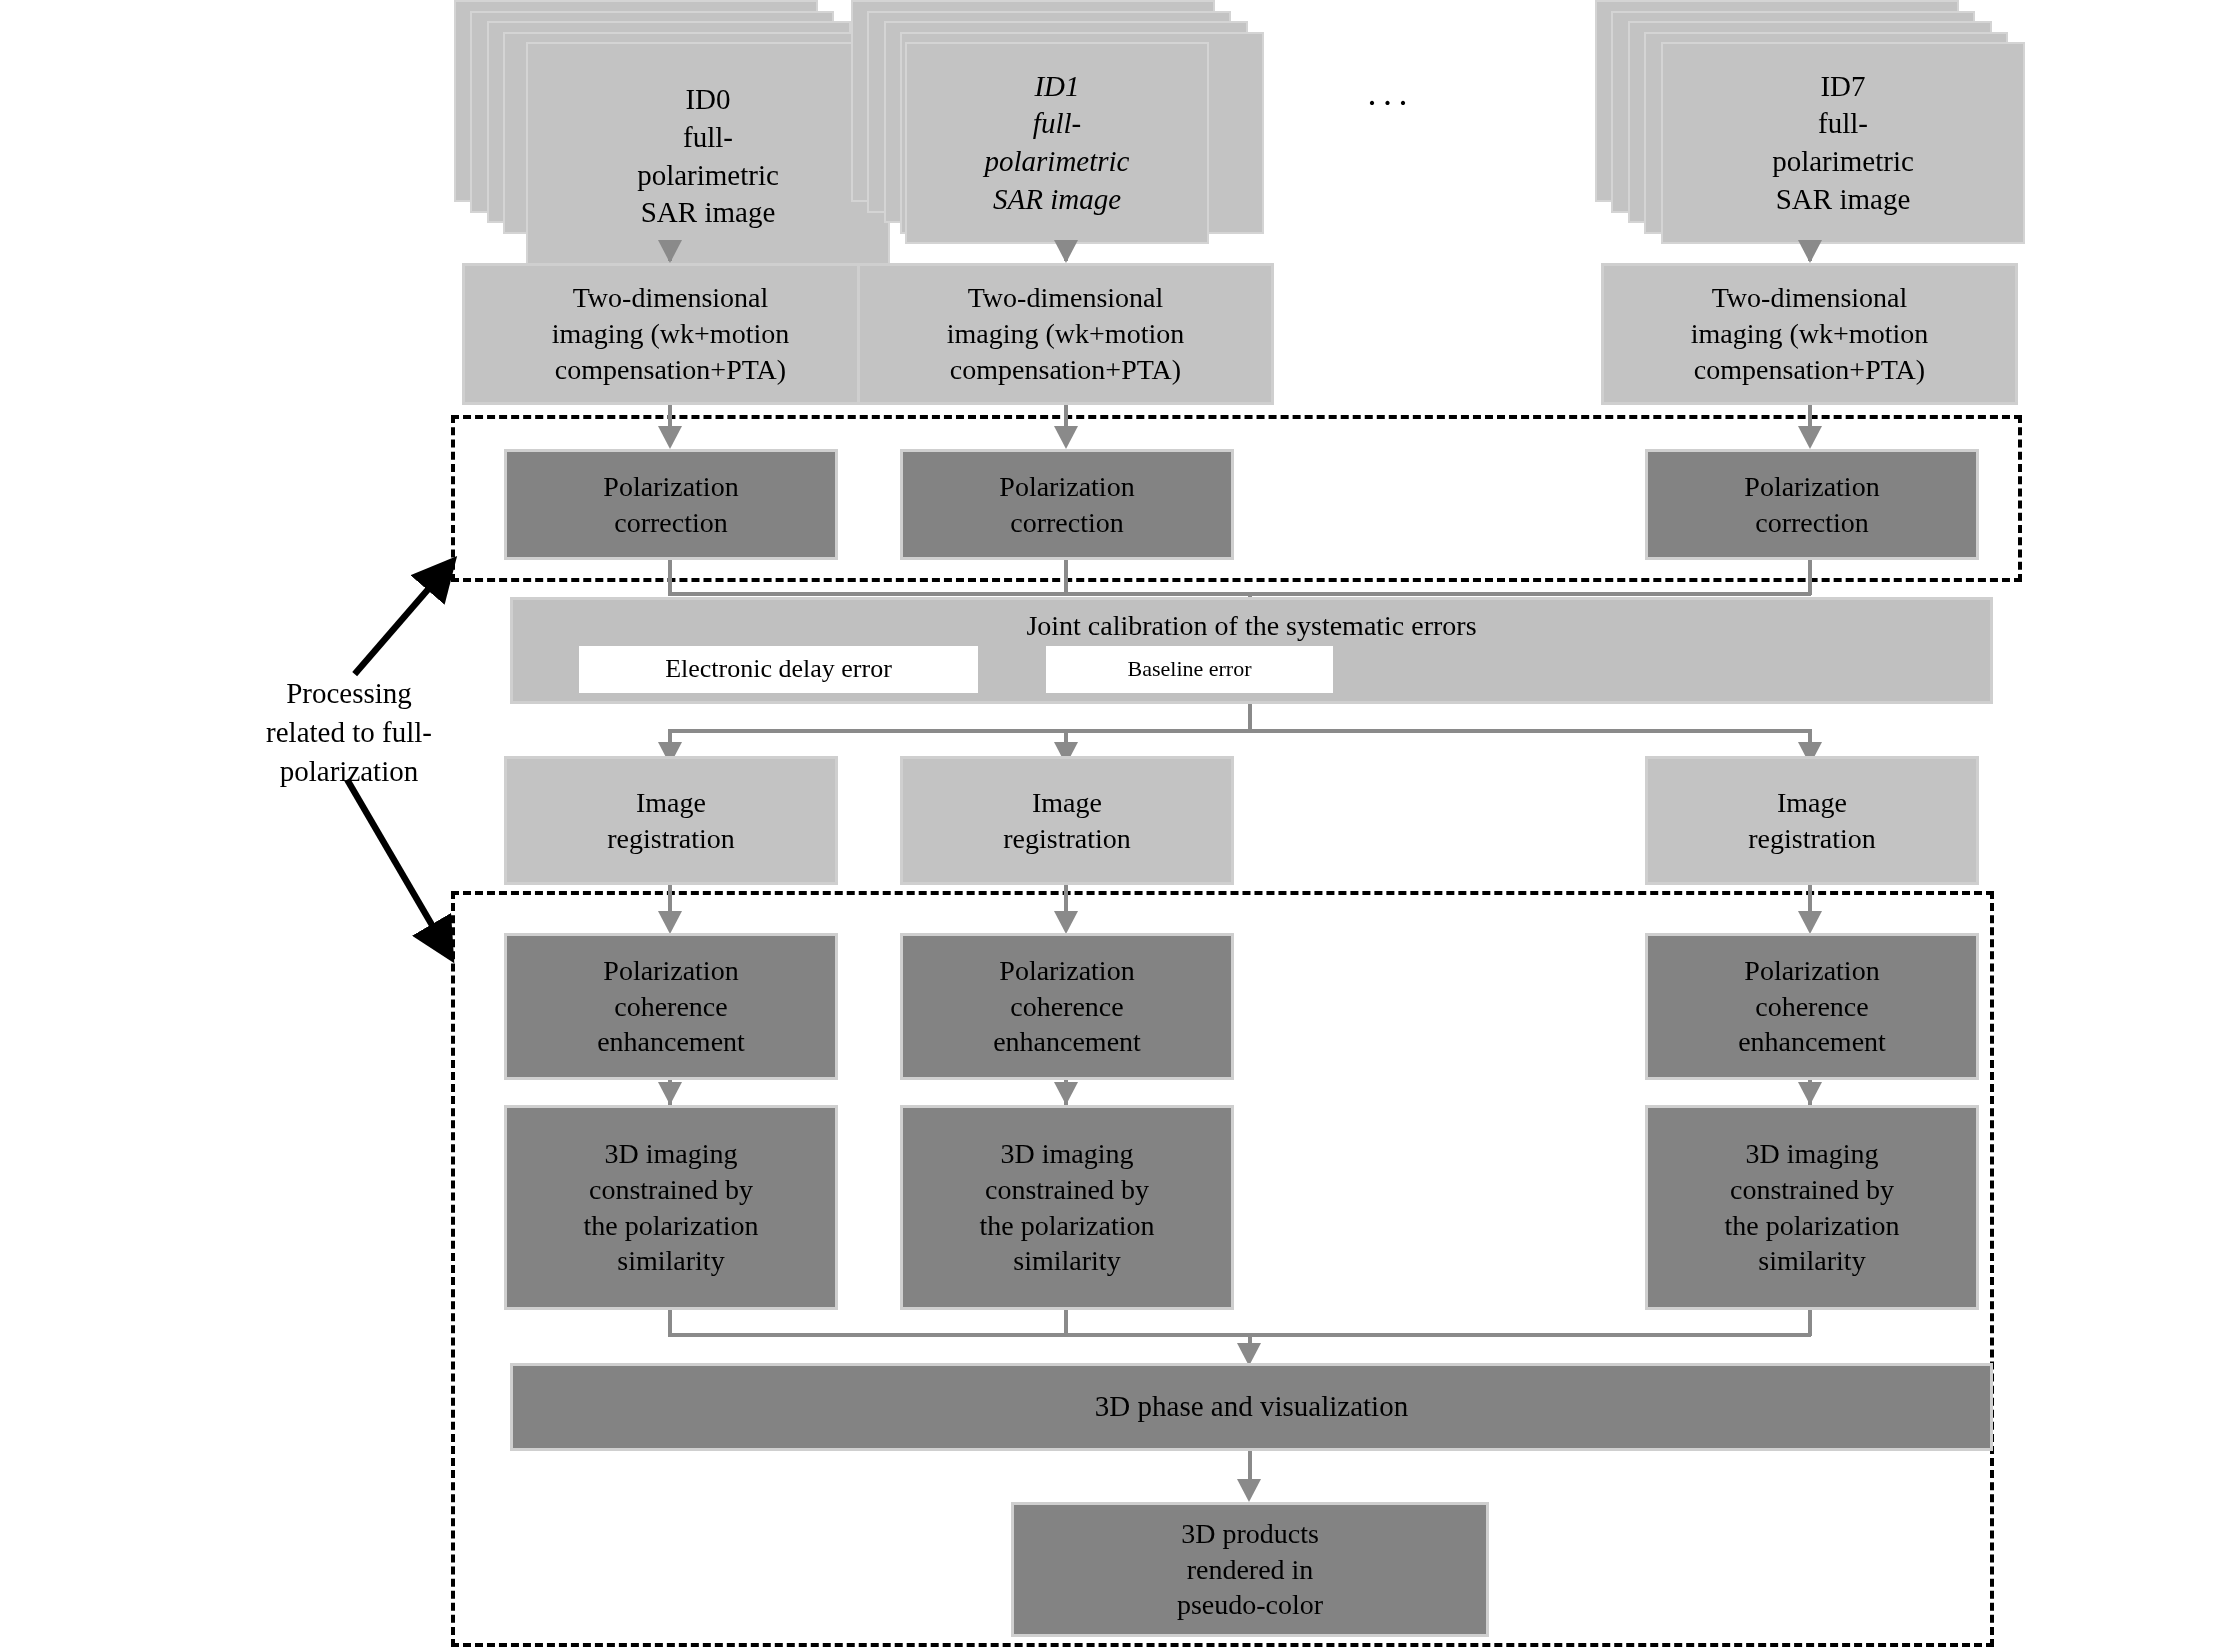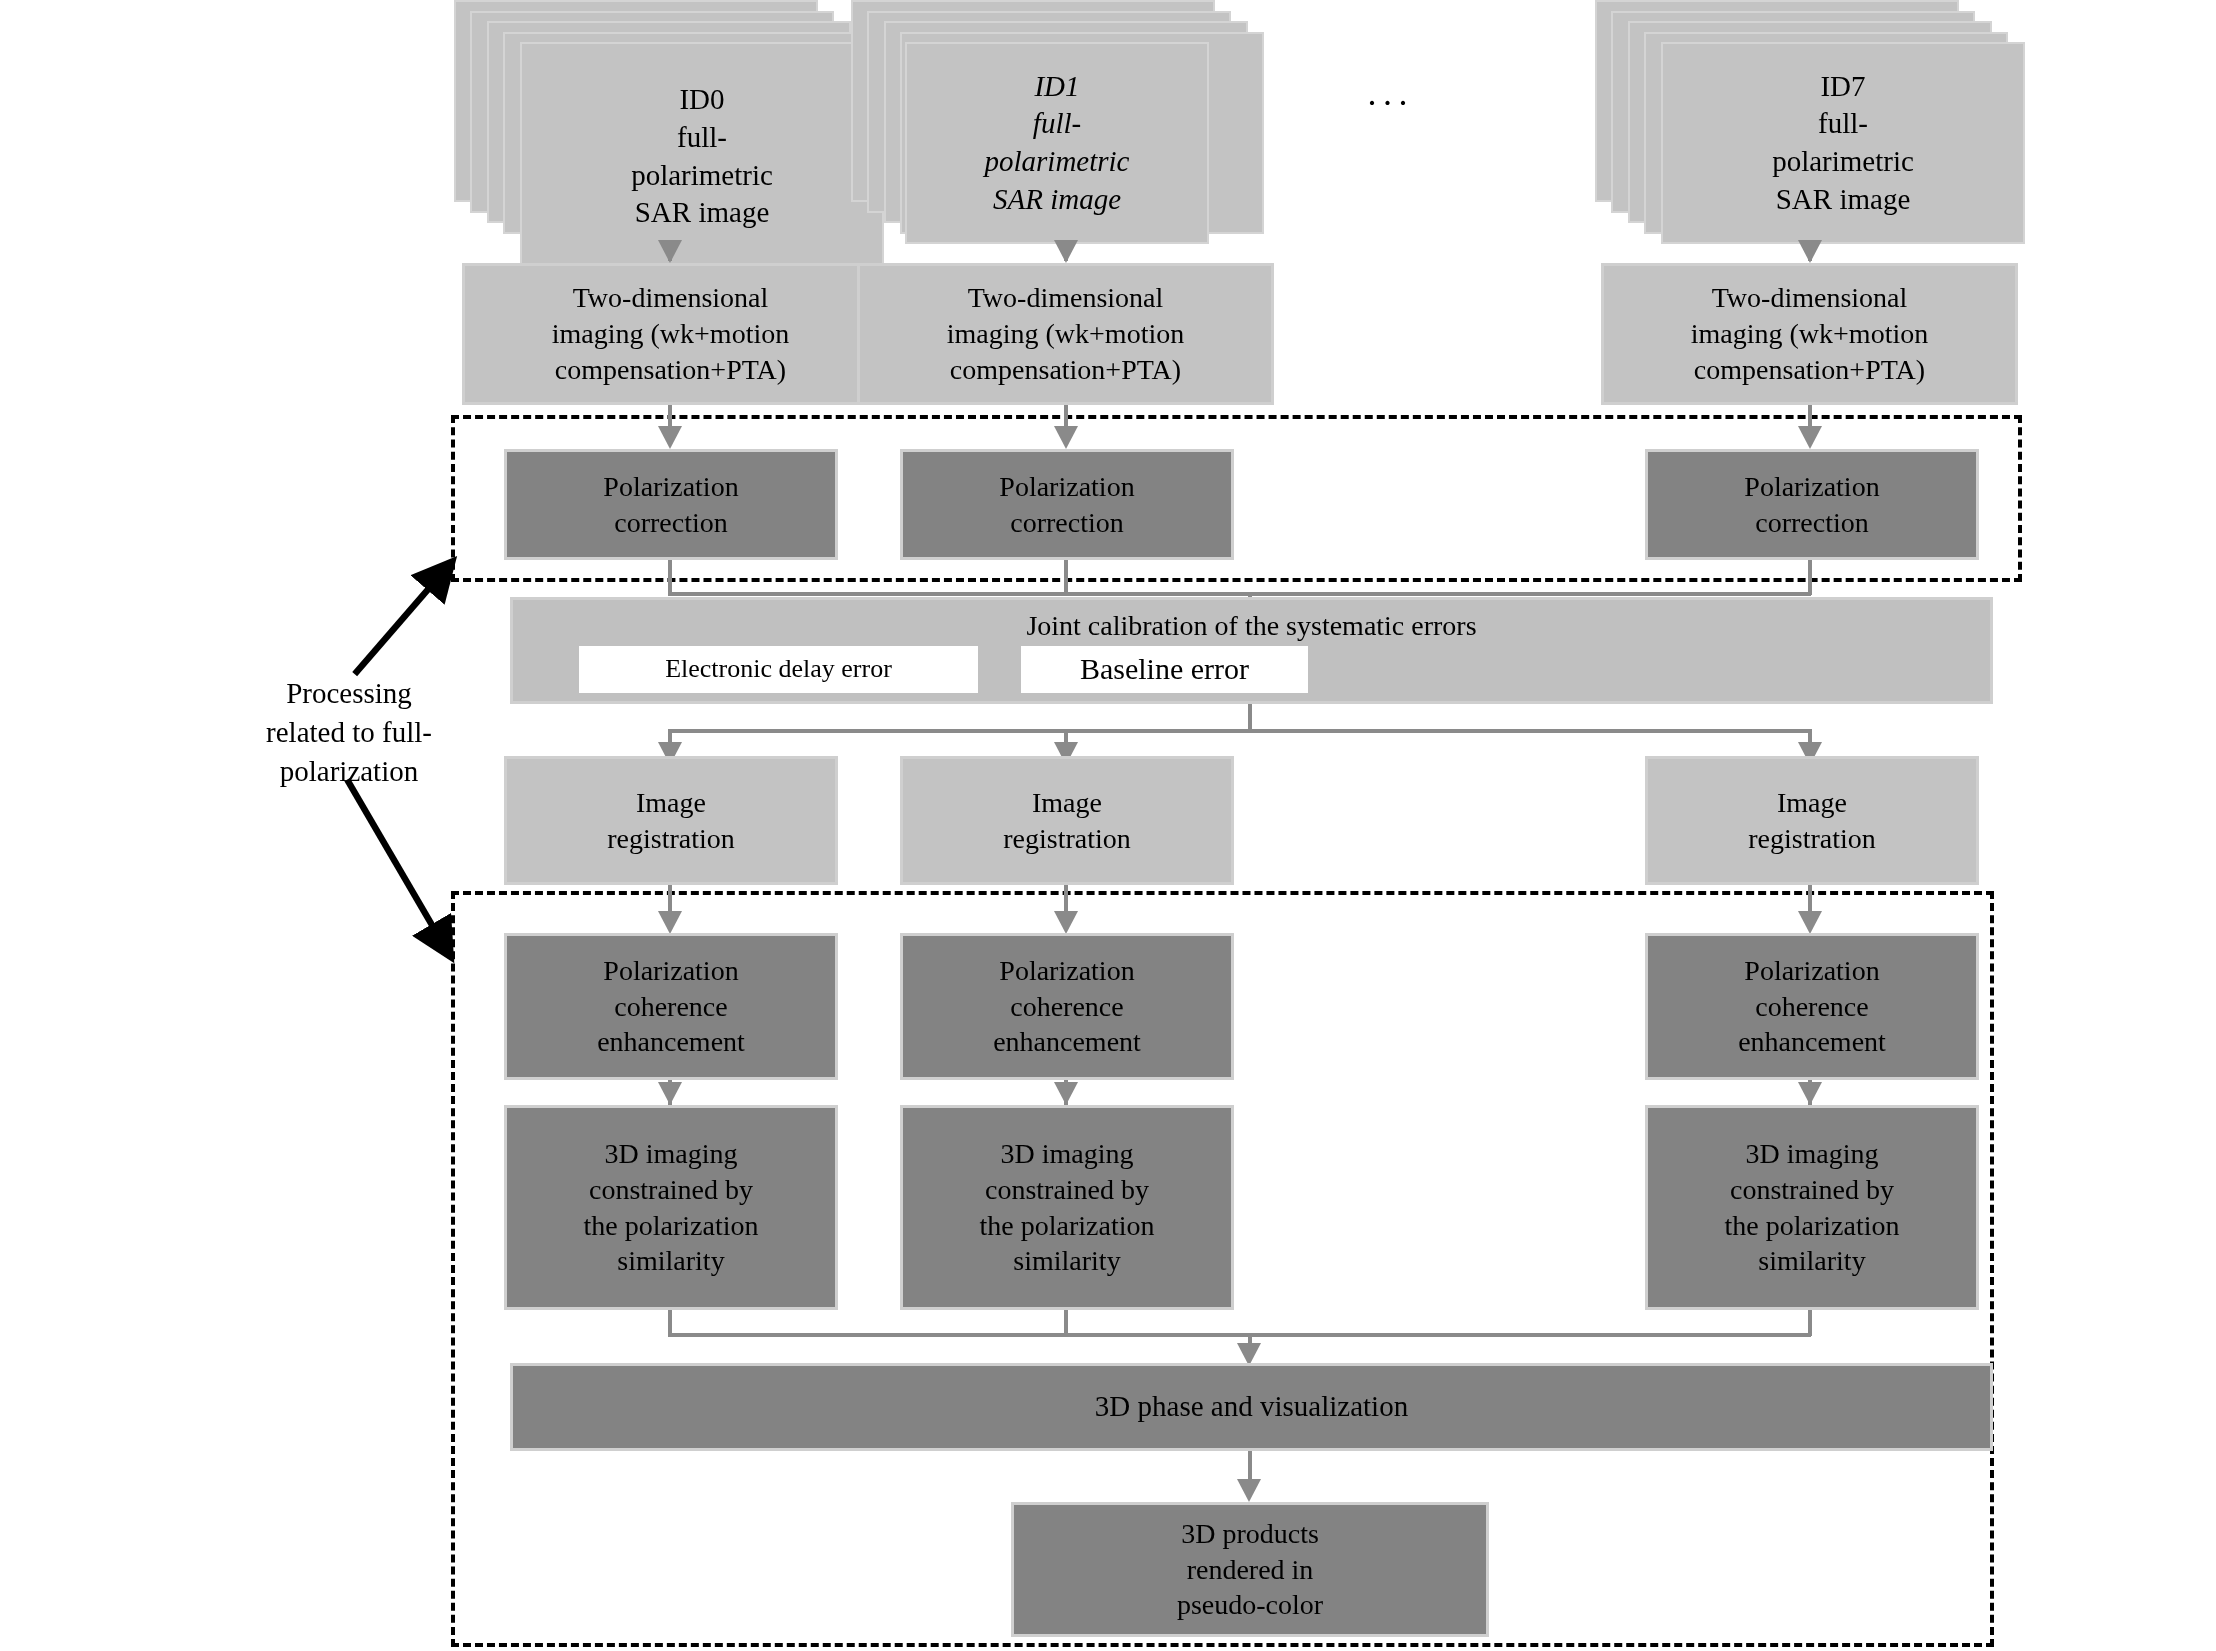--- a/index.html
+++ b/index.html
@@ -43,21 +43,21 @@
 
   <div class="dashed" style="left:451px;top:415px;width:1571px;height:167px;"></div>
 
   <div class="dashed" style="left:451px;top:891px;width:1543px;height:756px;"></div>
 
   <div class="deck" style="left:454px;top:0px;width:434px;height:243px;">
     <div class="sheet" style="left:0px;top:0px;width:364px;height:202px;"></div>
     <div class="sheet" style="left:16.4px;top:10.6px;width:364px;height:202px;"></div>
     <div class="sheet" style="left:33px;top:21px;width:364px;height:202px;"></div>
     <div class="sheet" style="left:49px;top:32px;width:364px;height:202px;"></div>
-    <div class="face" style="left:66px;top:42px;width:364px;height:229px;font-size:29px;">
+    <div class="face" style="left:72px;top:42px;width:364px;height:229px;font-size:29px;">
       <div>
         <div>ID0</div>
         <div>full-</div>
         <div>polarimetric</div>
         <div>SAR image</div>
       </div>
     </div>
   </div>
 
   <div class="vline" style="left:668px;top:245px;width:3.5px;height:16.4px;"></div>
@@ -164,21 +164,21 @@
   <div class="hline" style="left:668px;top:592px;width:1143px;height:3.5px;"></div>
   <div class="vline" style="left:1248px;top:592px;width:3.5px;height:15.2px;"></div>
   <div class="arrow" style="left:1237px;top:602px;"></div>
 
   <div class="box mid" style="left:510px;top:597px;width:1483px;height:107px;display:block;padding:4px;">
     <div style="text-align:center;font-size:28px;padding-top:3.5px;">Joint calibration of the systematic errors</div>
     <div style="position:relative;height:50px;margin-top:2.3px;">
       <div class="box white" style="left:62px;top:0px;width:399px;height:47px;font-size:26px;">
         <span>Electronic delay error</span>
       </div>
-      <div class="box white" style="left:504px;top:0px;width:287px;height:47px;font-size:30px;">
+      <div class="box white" style="left:529px;top:0px;width:287px;height:47px;font-size:22px;">
         <span>Baseline error</span>
       </div>
     </div>
   </div>
 
   <div class="vline" style="left:1248px;top:704px;width:3.5px;height:26px;"></div>
   <div class="hline" style="left:668px;top:729px;width:1143px;height:3.5px;"></div>
 
   <div class="vline" style="left:668px;top:729px;width:3.5px;height:19px;"></div>
   <div class="arrow" style="left:658px;top:742px;"></div>

